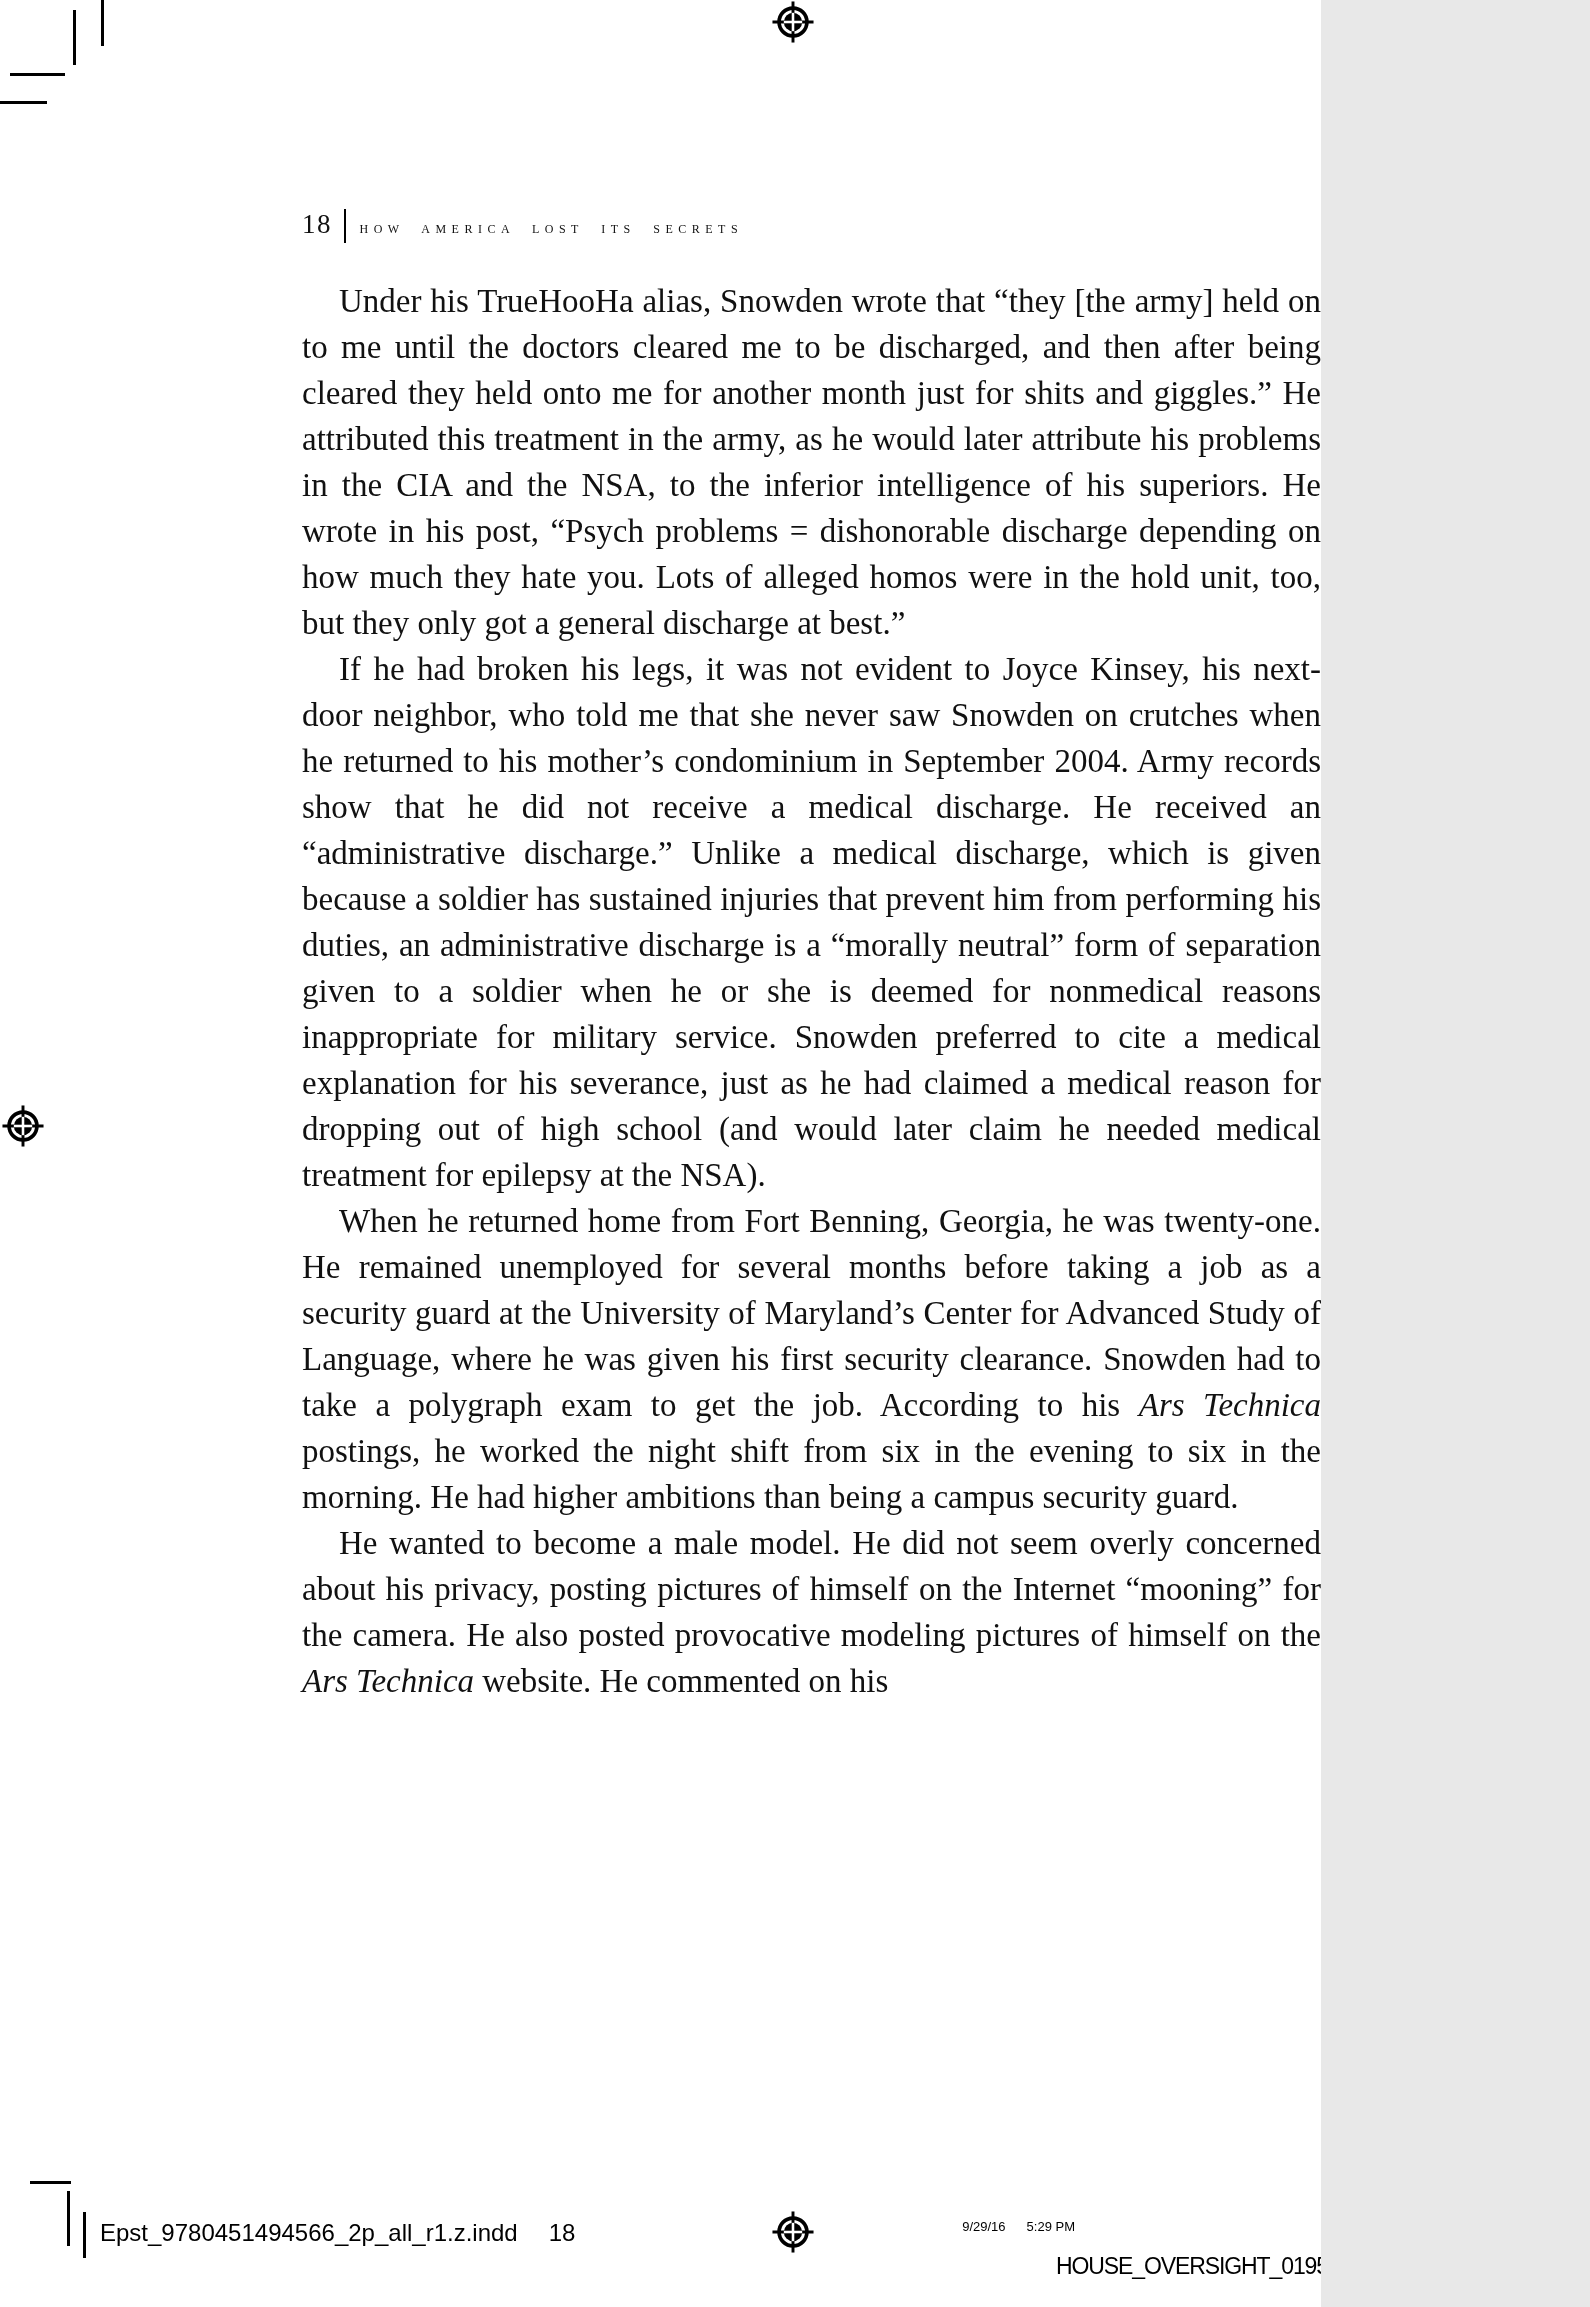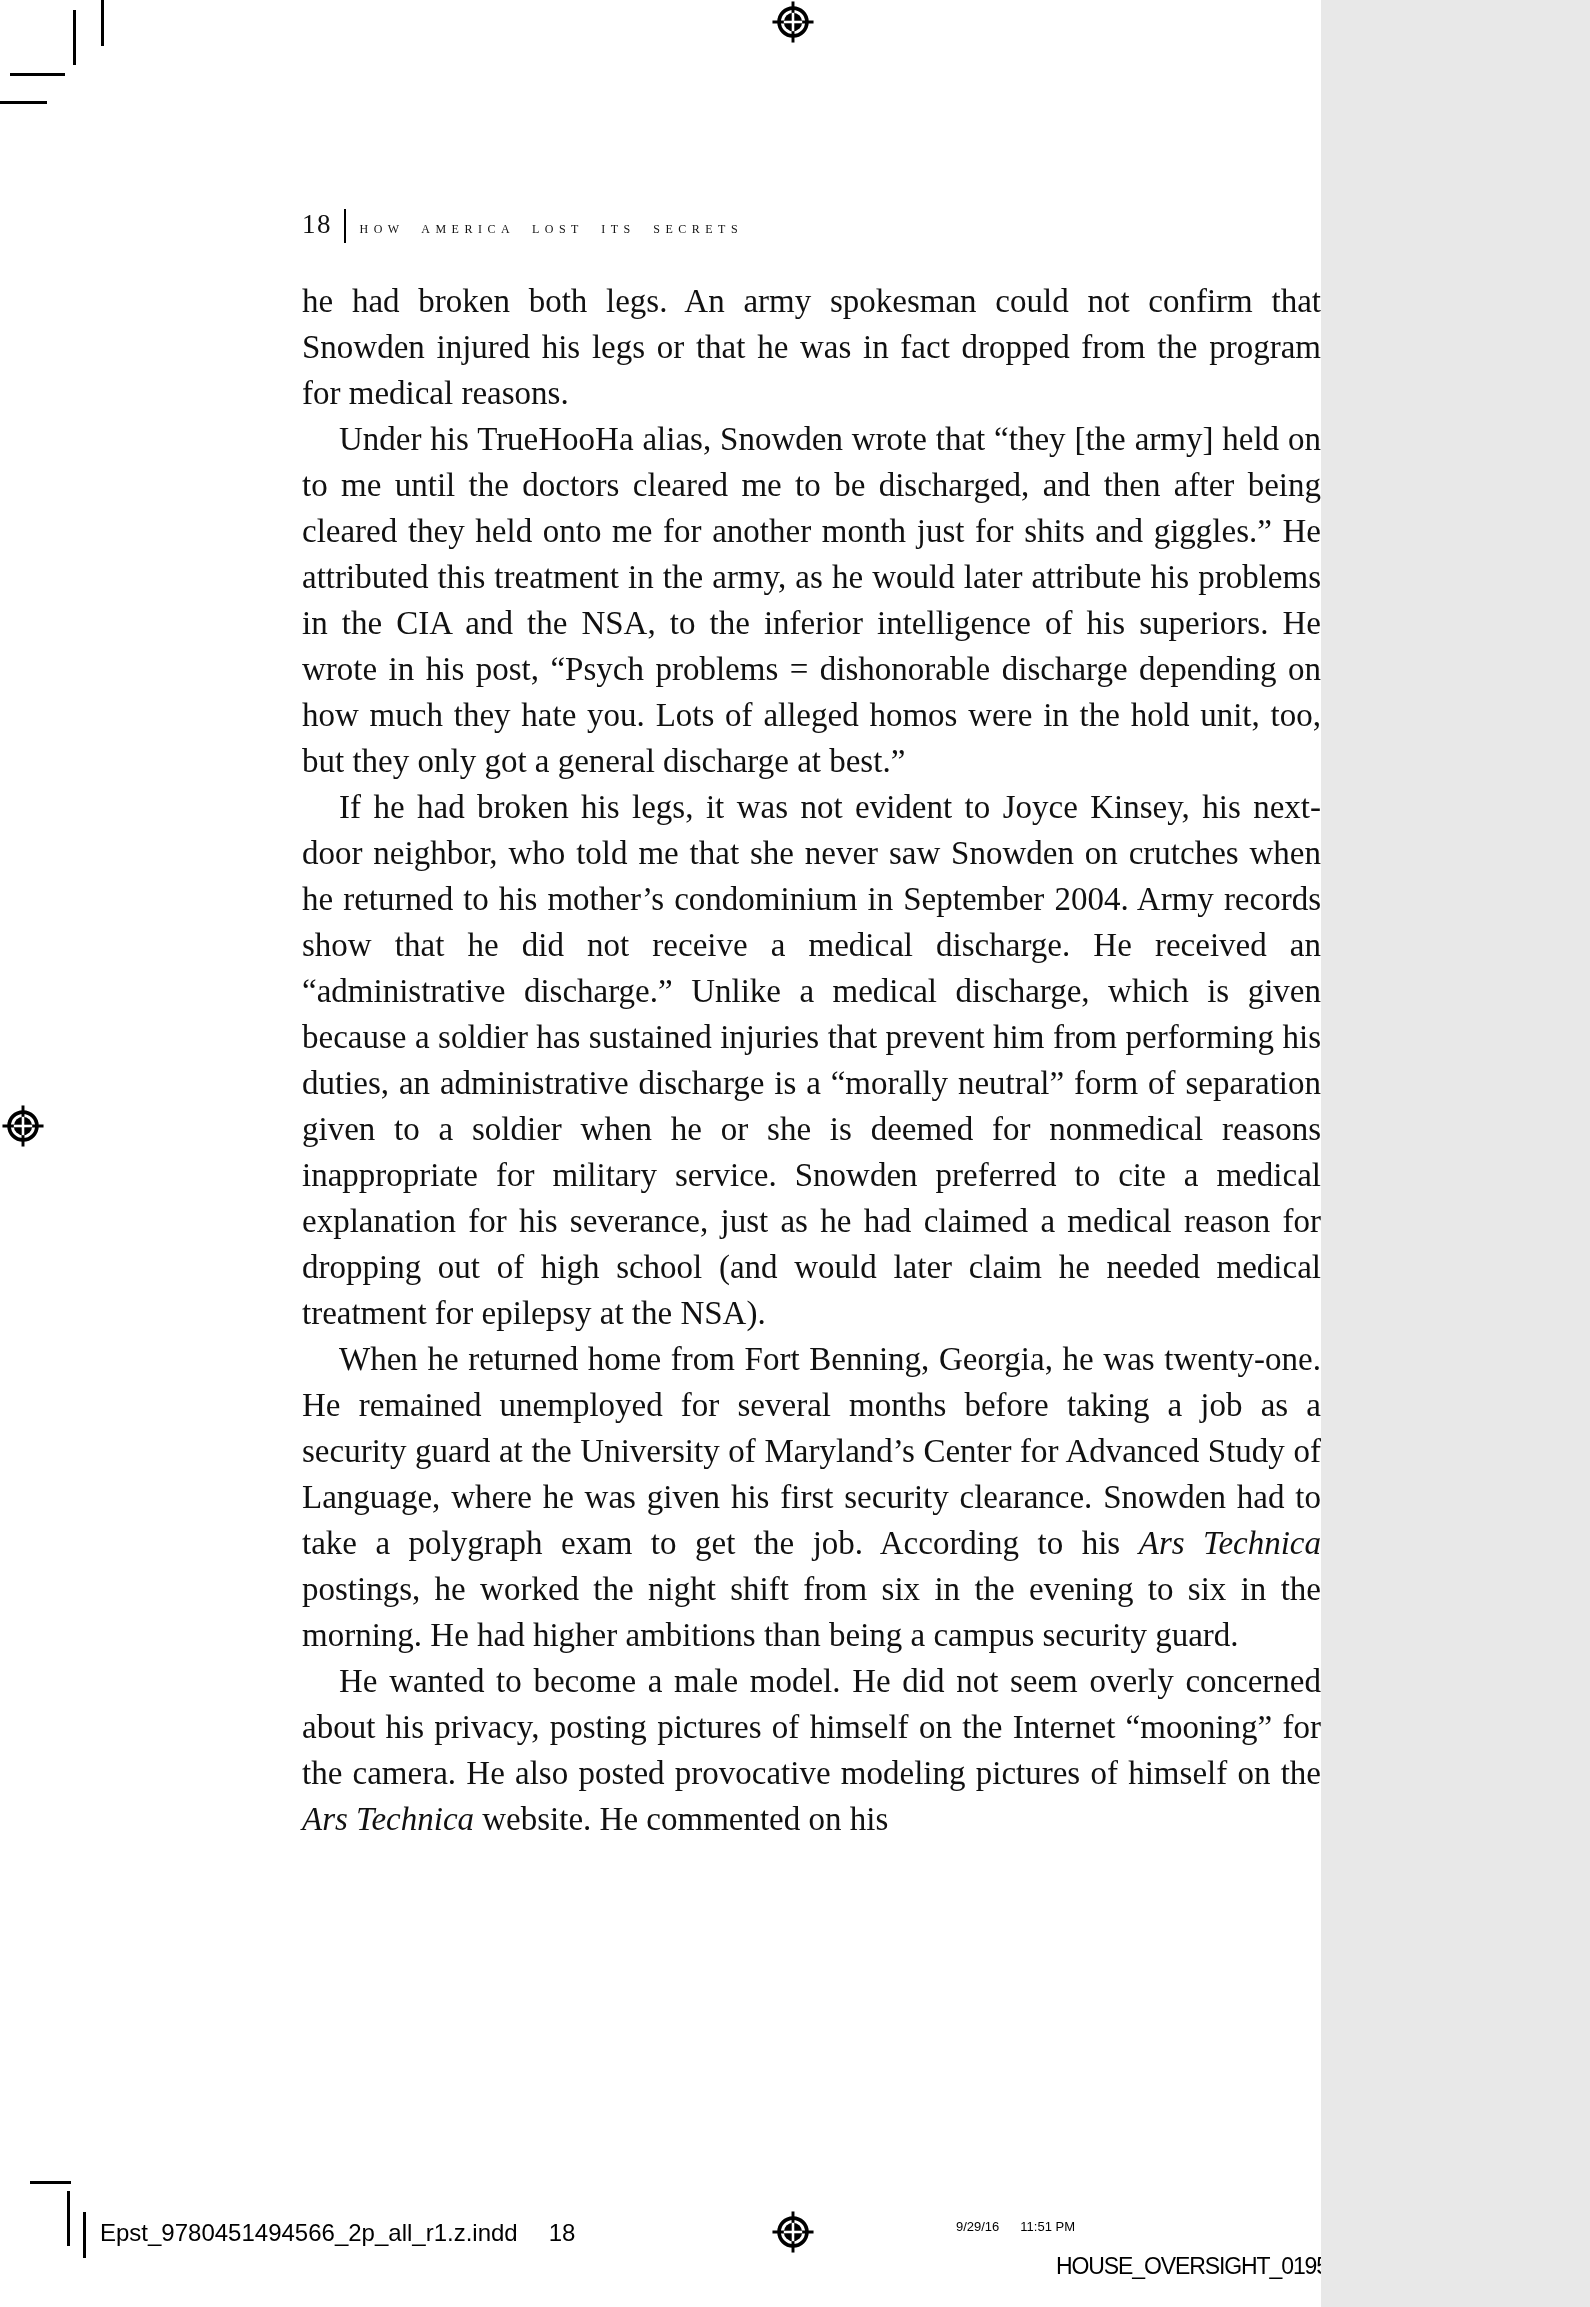--- a/index.html
+++ b/index.html
@@ -124,31 +124,30 @@
     </svg>
   </div>
 
   <div class="header">
     <span class="pagenum">18</span>
     <span class="hdr-rule"></span>
     <span class="running-title">HOW AMERICA LOST ITS SECRETS</span>
   </div>
 
   <div class="body-text">
-      <p class=""><span>he had broken both legs. An army spokesman could not confirm that Snowden injured his legs or that he was in fact dropped from the program for medical reasons.</span></p>
       <p class="indent"><span>Under his TrueHooHa alias, Snowden wrote that “they [the army] held on to me until the doctors cleared me to be discharged, and then after being cleared they held onto me for another month just for shits and giggles.” He attributed this treatment in the army, as he would later attribute his problems in the CIA and the NSA, to the inferior intelligence of his superiors. He wrote in his post, “Psych problems = dishonorable discharge depending on how much they hate you. Lots of alleged homos were in the hold unit, too, but they only got a general discharge at best.”</span></p>
       <p class="indent"><span>If he had broken his legs, it was not evident to Joyce Kinsey, his next-door neighbor, who told me that she never saw Snowden on crutches when he returned to his mother’s condominium in September 2004. Army records show that he did not receive a medical discharge. He received an “administrative discharge.” Unlike a medical discharge, which is given because a soldier has sustained injuries that prevent him from performing his duties, an administrative discharge is a “morally neutral” form of separation given to a soldier when he or she is deemed for nonmedical reasons inappropriate for military service. Snowden preferred to cite a medical explanation for his severance, just as he had claimed a medical reason for dropping out of high school (and would later claim he needed medical treatment for epilepsy at the NSA).</span></p>
       <p class="indent"><span>When he returned home from Fort Benning, Georgia, he was twenty-one. He remained unemployed for several months before taking a job as a security guard at the University of Maryland’s Center for Advanced Study of Language, where he was given his first security clearance. Snowden had to take a polygraph exam to get the job. According to his </span><span class="italic">Ars Technica</span><span> postings, he worked the night shift from six in the evening to six in the morning. He had higher ambitions than being a campus security guard.</span></p>
       <p class="indent"><span>He wanted to become a male model. He did not seem overly concerned about his privacy, posting pictures of himself on the Internet “mooning” for the camera. He also posted provocative modeling pictures of himself on the </span><span class="italic">Ars Technica</span><span> website. He commented on his</span></p>
     </div>
 
   <div class="slug">
     <span>Epst_9780451494566_2p_all_r1.z.indd</span>
     <span>18</span>
   </div>
   <div class="datetime">
     <span>9/29/16</span>
-    <span>11:51 PM</span>
+    <span>5:29 PM</span>
   </div>
   <div class="watermark">HOUSE_OVERSIGHT_019506</div>
 
 </div>
 
 
 </body></html>

